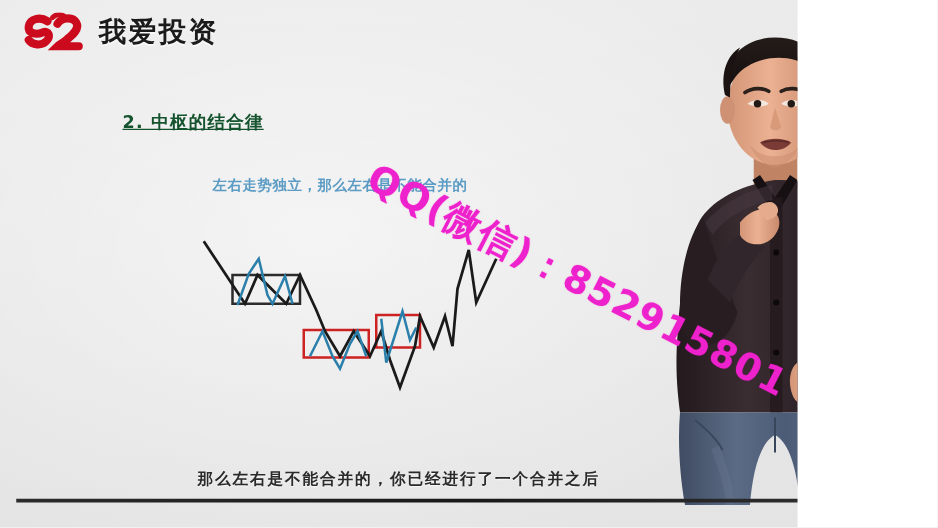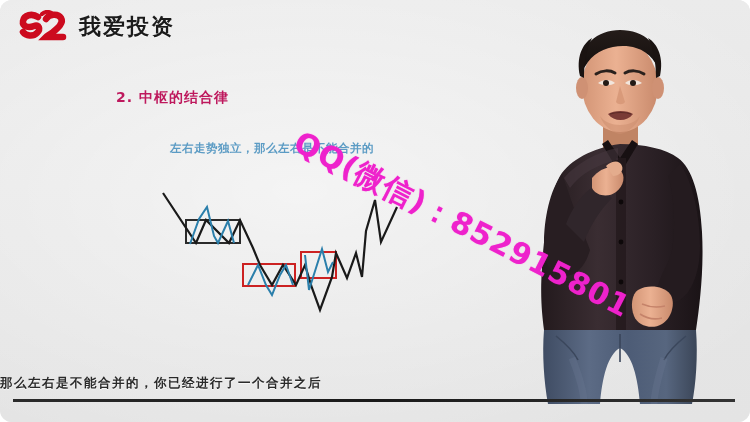--- a/index.html
+++ b/index.html
@@ -7,25 +7,24 @@
     padding: 0;
   }
   body {
     width: 750px;
     height: 422px;
     overflow: hidden;
     font-family: "Liberation Sans", sans-serif;
   }
   #stage {
     position: relative;
-    width: 750px;
+    width: 638px;
     height: 422px;
     background: #e9e9e9;
     overflow: hidden;
-    border-radius: 12px;
   }
   
   #stage::before {
     content: "";
     position: absolute;
     inset: 0;
     background:
       radial-gradient(ellipse 110% 100% at 40% 45%, rgba(255,255,255,0.55) 0%, rgba(255,255,255,0.0) 65%),
       linear-gradient(180deg, #ebebeb 0%, #e6e6e6 55%, #e4e4e4 100%);
     pointer-events: none;
@@ -53,28 +52,29 @@
     font-weight: bold;
     color: #1b1b1b;
     letter-spacing: 2px;
     line-height: 1;
     text-shadow: 0 1px 0 rgba(255,255,255,0.6);
   }
 
   
   #heading {
     position: absolute;
-    left: 116px;
+    left: 98px;
     top: 89px;
     font-family: "DejaVu Sans", sans-serif;
     font-size: 14px;
     font-weight: bold;
-    color: #be185d;
+    color: #14532d;
     letter-spacing: 1px;
     z-index: 4;
+    text-decoration: underline;
   }
 
   
   #blue-note {
     position: absolute;
     left: 170px;
     top: 141px;
     font-family: "DejaVu Sans", sans-serif;
     font-size: 11.5px;
     font-weight: bold;
@@ -94,21 +94,21 @@
     z-index: 3;
     pointer-events: none;
   }
 
   
   #caption {
     position: absolute;
     left: 0;
     right: 0;
     top: 375px;
-    text-align: left;
+    text-align: center;
     font-family: "DejaVu Sans", sans-serif;
     font-size: 12.5px;
     font-weight: bold;
     color: #2a2a2a;
     letter-spacing: 1.5px;
     z-index: 7;
     text-shadow: 0 1px 1px rgba(255,255,255,0.8);
   }
 
   

